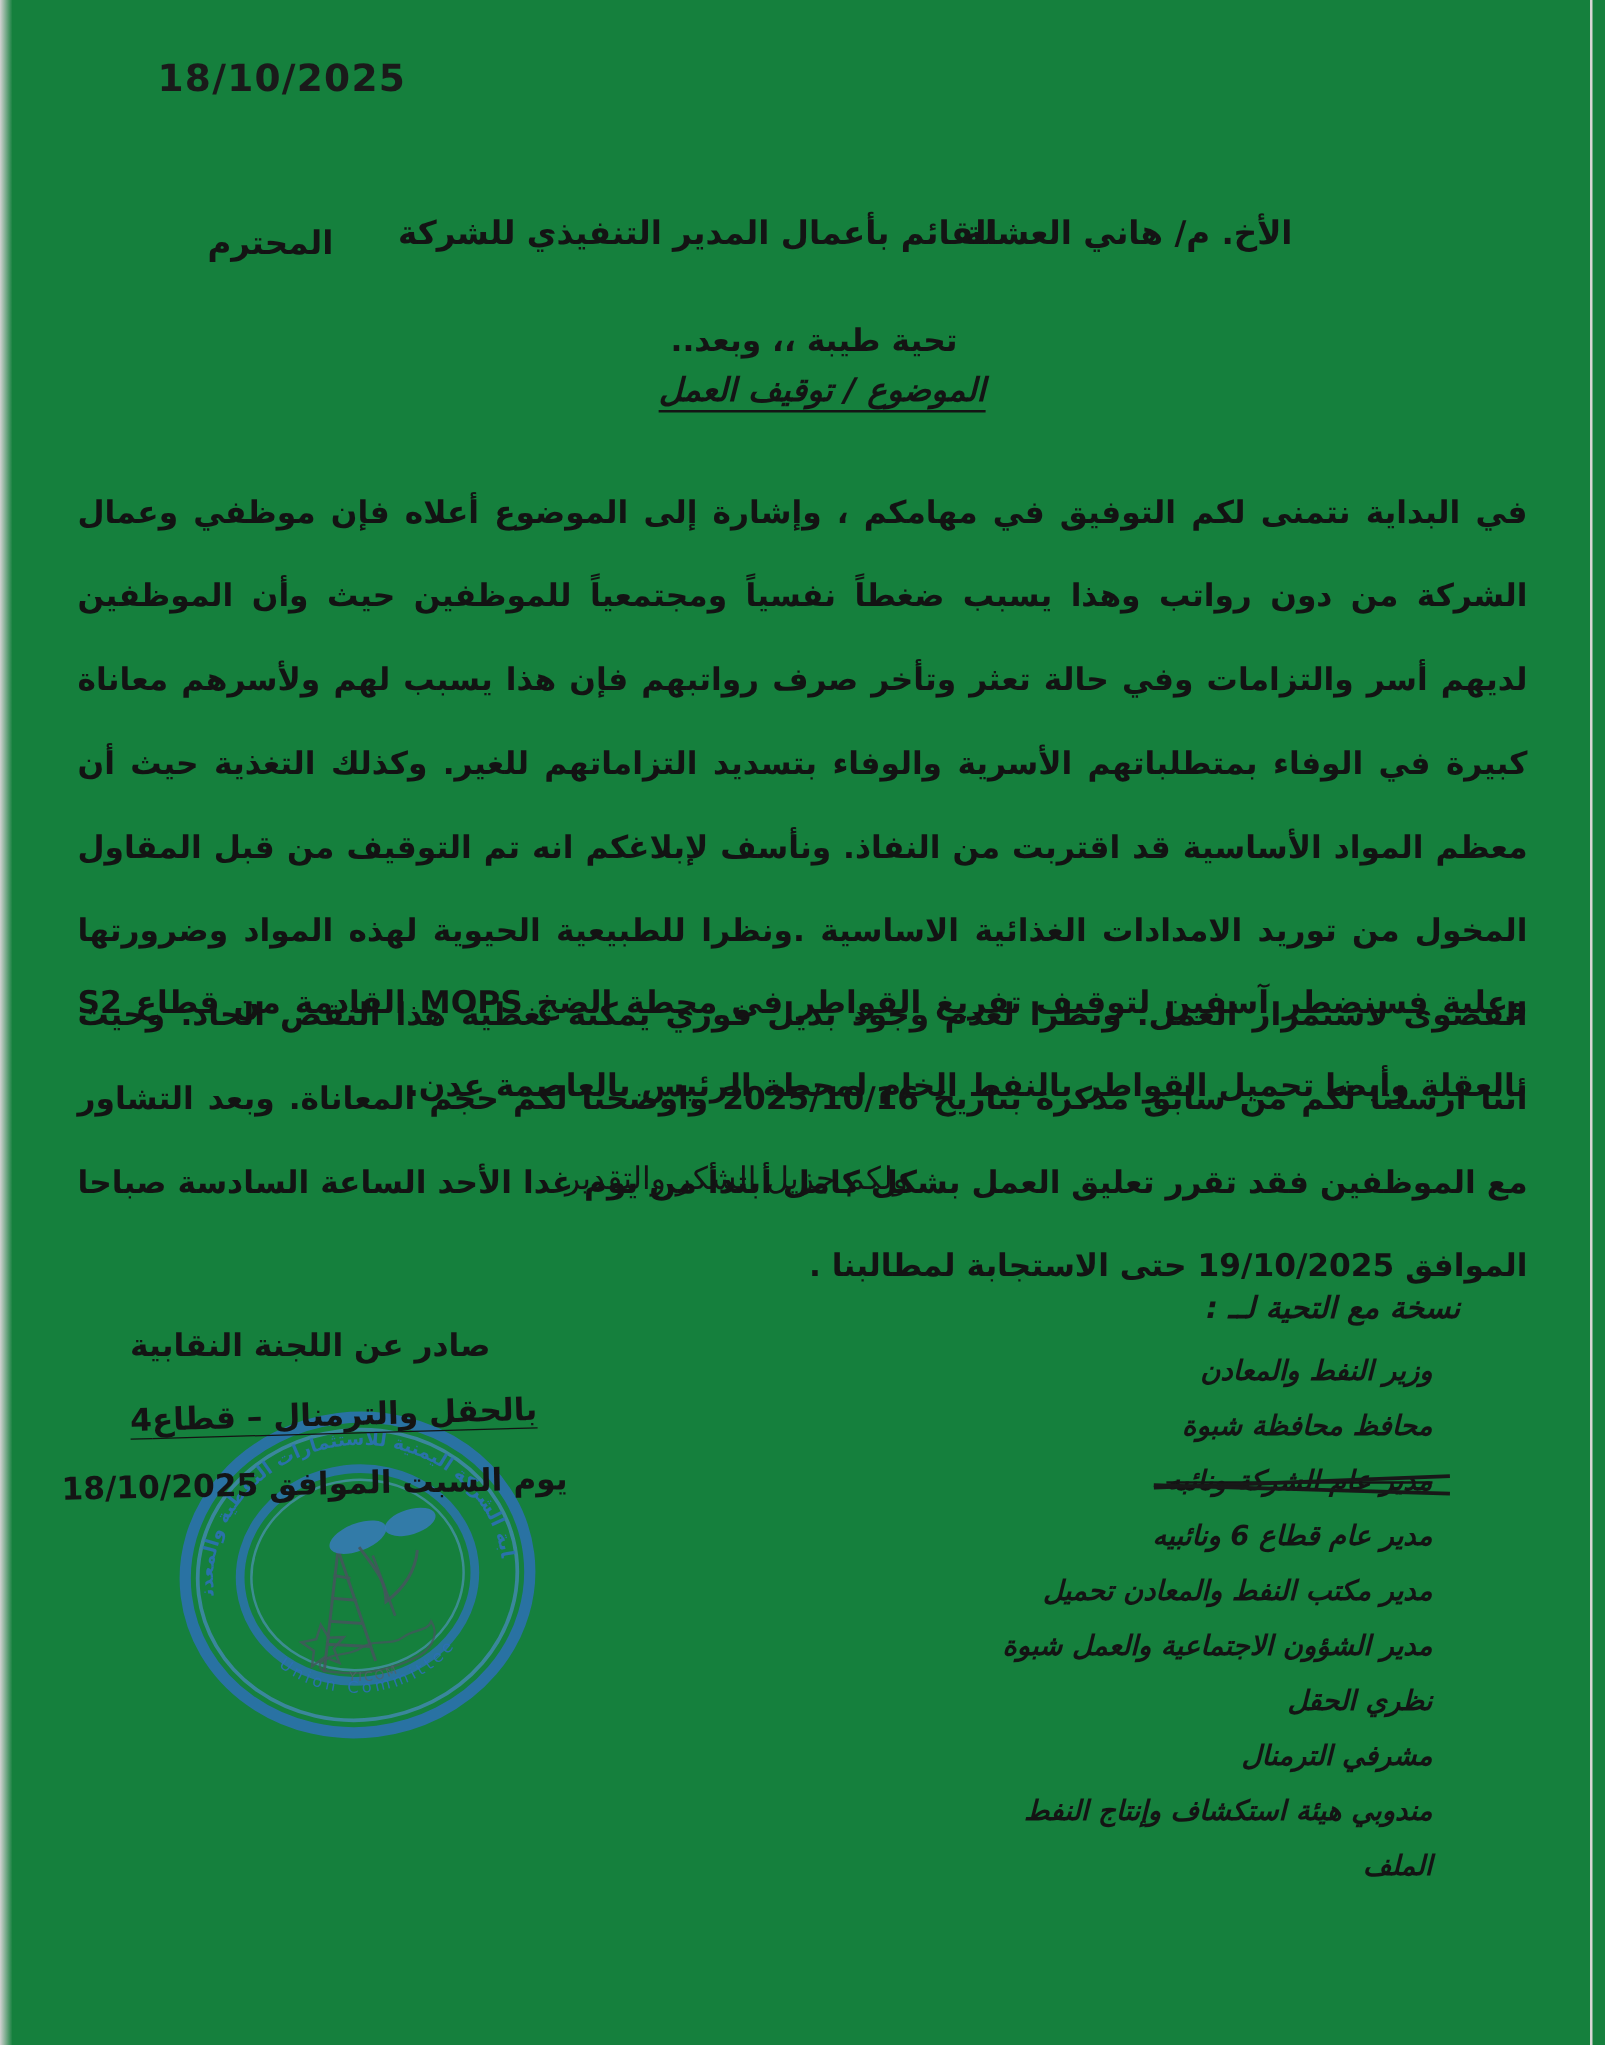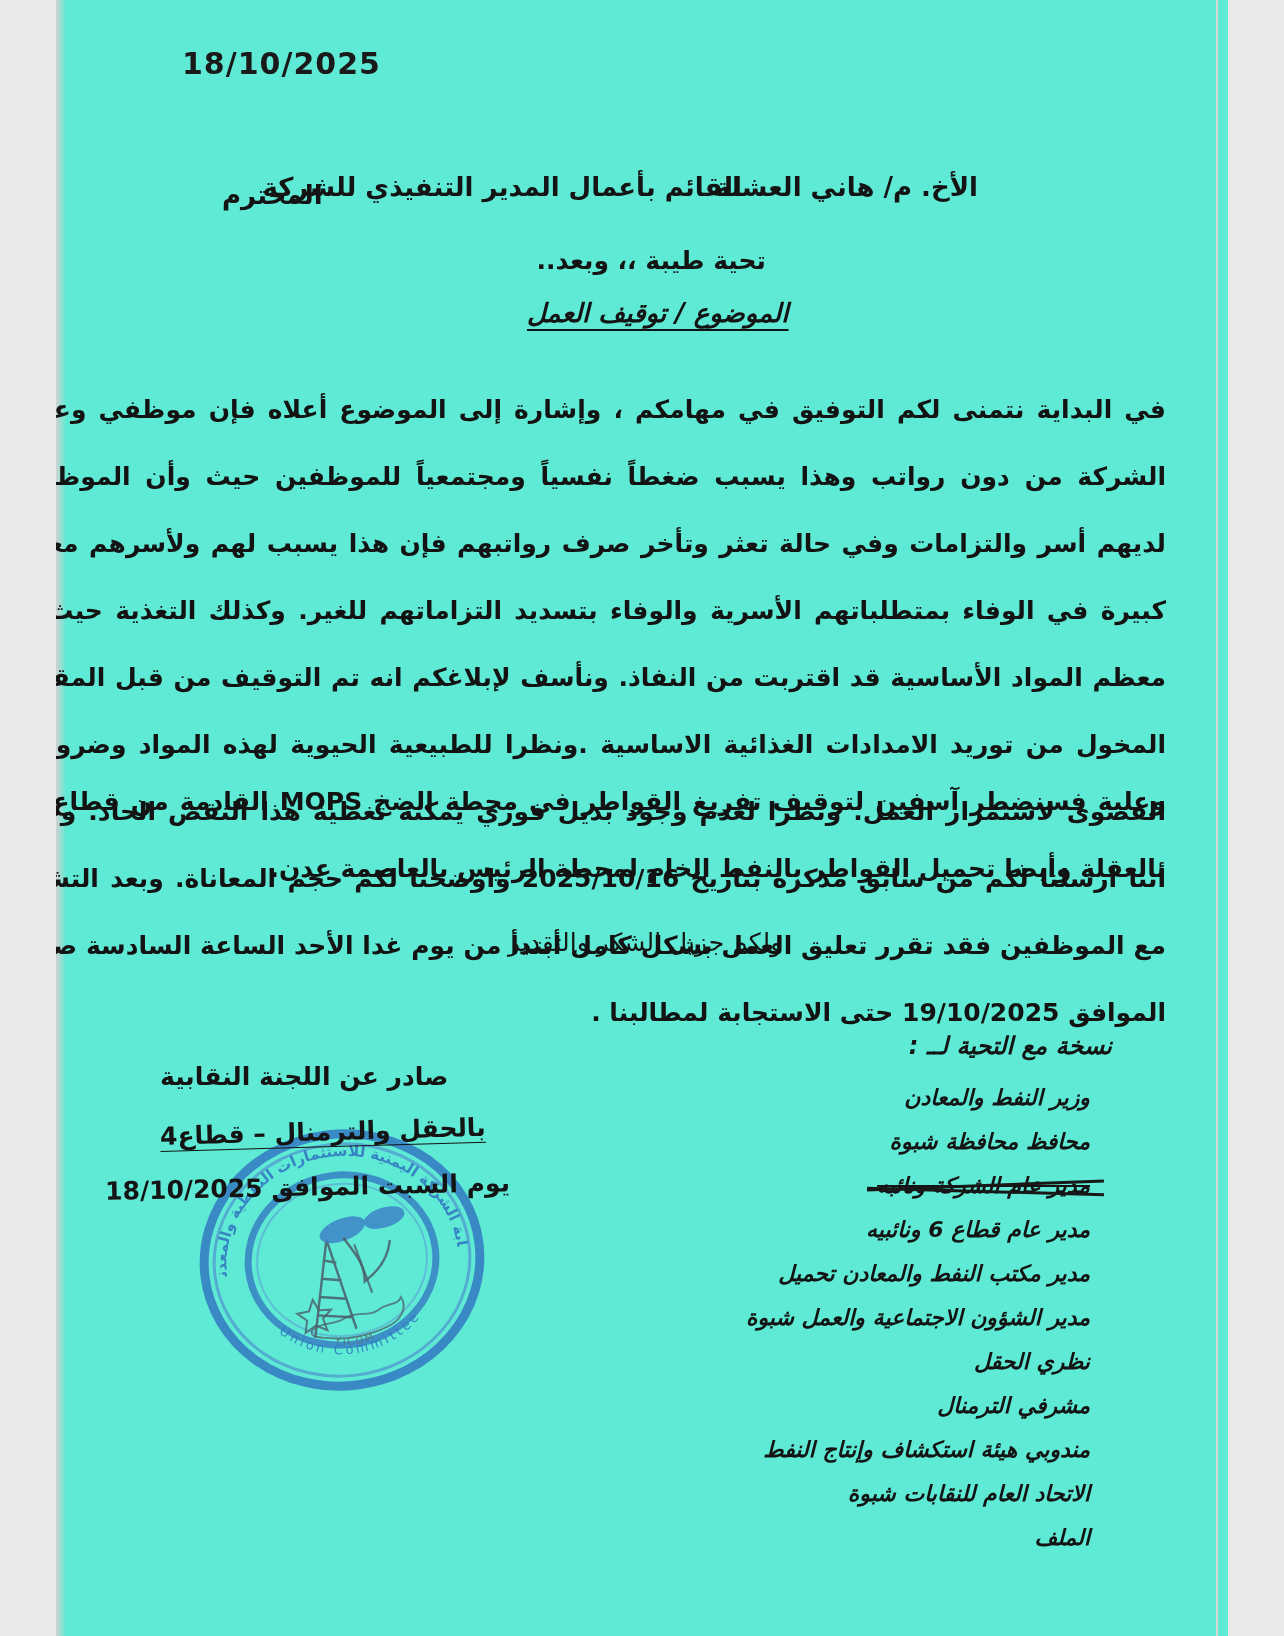--- a/index.html
+++ b/index.html
@@ -1,20 +1,20 @@
 <!DOCTYPE html>
 <html lang="ar"><head>
 <meta charset="utf-8">
 <style>
   html,body { margin:0; padding:0; background:#e9e9e9; }
   .page {
     position: relative;
-    width: 1172px; height: 1636px;
+    width: 1284px; height: 1636px;
     margin: 0 auto;
-    background: #5eead4;
+    background: #15803d;
     overflow: hidden;
     font-family: "DejaVu Sans", sans-serif;
     color: #141414;
   }
   .scan-edge-left {
     position:absolute; left:0; top:0; bottom:0; width:10px;
     background: linear-gradient(to right, #d2d2d2, rgba(255,255,255,0));
   }
   .scan-edge-right {
     position:absolute; right:10px; top:0; bottom:0; width:2px;
@@ -23,21 +23,21 @@
   .date-top {
     position:absolute; left:126px; top:46px;
     font-size:30px; font-weight:bold; letter-spacing:1px;
     color:#1a1a1a;
   }
   .addr-row { position:absolute; top:172px; left:0; right:0; height:44px; direction:rtl; font-weight:bold; font-size:26px; }
   .addr-name  { position:absolute; right:250px; top:0; }
   .addr-title { position:absolute; right:486px; top:0; }
   .addr-honor { position:absolute; left:166px; top:8px; }
   .greeting {
-    position:absolute; top:246px; left:50%; transform:translateX(-46%);
+    position:absolute; top:258px; left:50%; transform:translateX(-46%);
     direction:rtl; font-weight:bold; font-size:25px;
   }
   .subject {
     position:absolute; top:298px; left:50%; transform:translateX(-44%);
     direction:rtl; font-weight:bold; font-style:italic; font-size:26px;
     text-decoration:underline; text-underline-offset:7px; text-decoration-thickness:2px;
   }
   .body-par {
     position:absolute; right:62px; width:1160px;
     direction:rtl; text-align:justify; text-justify:inter-word;
@@ -106,21 +106,20 @@
     <div class="cc-items">
       <div><span class="cc-item">وزير النفط والمعادن</span></div>
       <div><span class="cc-item">محافظ محافظة شبوة</span></div>
       <div><span class="cc-item struck">مدير عام الشركة ونائبه</span></div>
       <div><span class="cc-item">مدير عام قطاع 6 ونائبيه</span></div>
       <div><span class="cc-item">مدير مكتب النفط والمعادن تحميل</span></div>
       <div><span class="cc-item">مدير الشؤون الاجتماعية والعمل شبوة</span></div>
       <div><span class="cc-item">نظري الحقل</span></div>
       <div><span class="cc-item">مشرفي الترمنال</span></div>
       <div><span class="cc-item">مندوبي هيئة استكشاف وإنتاج النفط</span></div>
-      <div><span class="cc-item">الاتحاد العام للنقابات شبوة</span></div>
       <div><span class="cc-item">الملف</span></div>
     </div>
   </div>
 
   <div class="sig-block">
     <div class="sig-line l1">صادر عن اللجنة النقابية</div>
     <div class="sig-line l2">بالحقل والترمنال – قطاع4</div>
     <div class="sig-line l3">يوم السبت الموافق 18/10/2025</div>
   </div>
 

